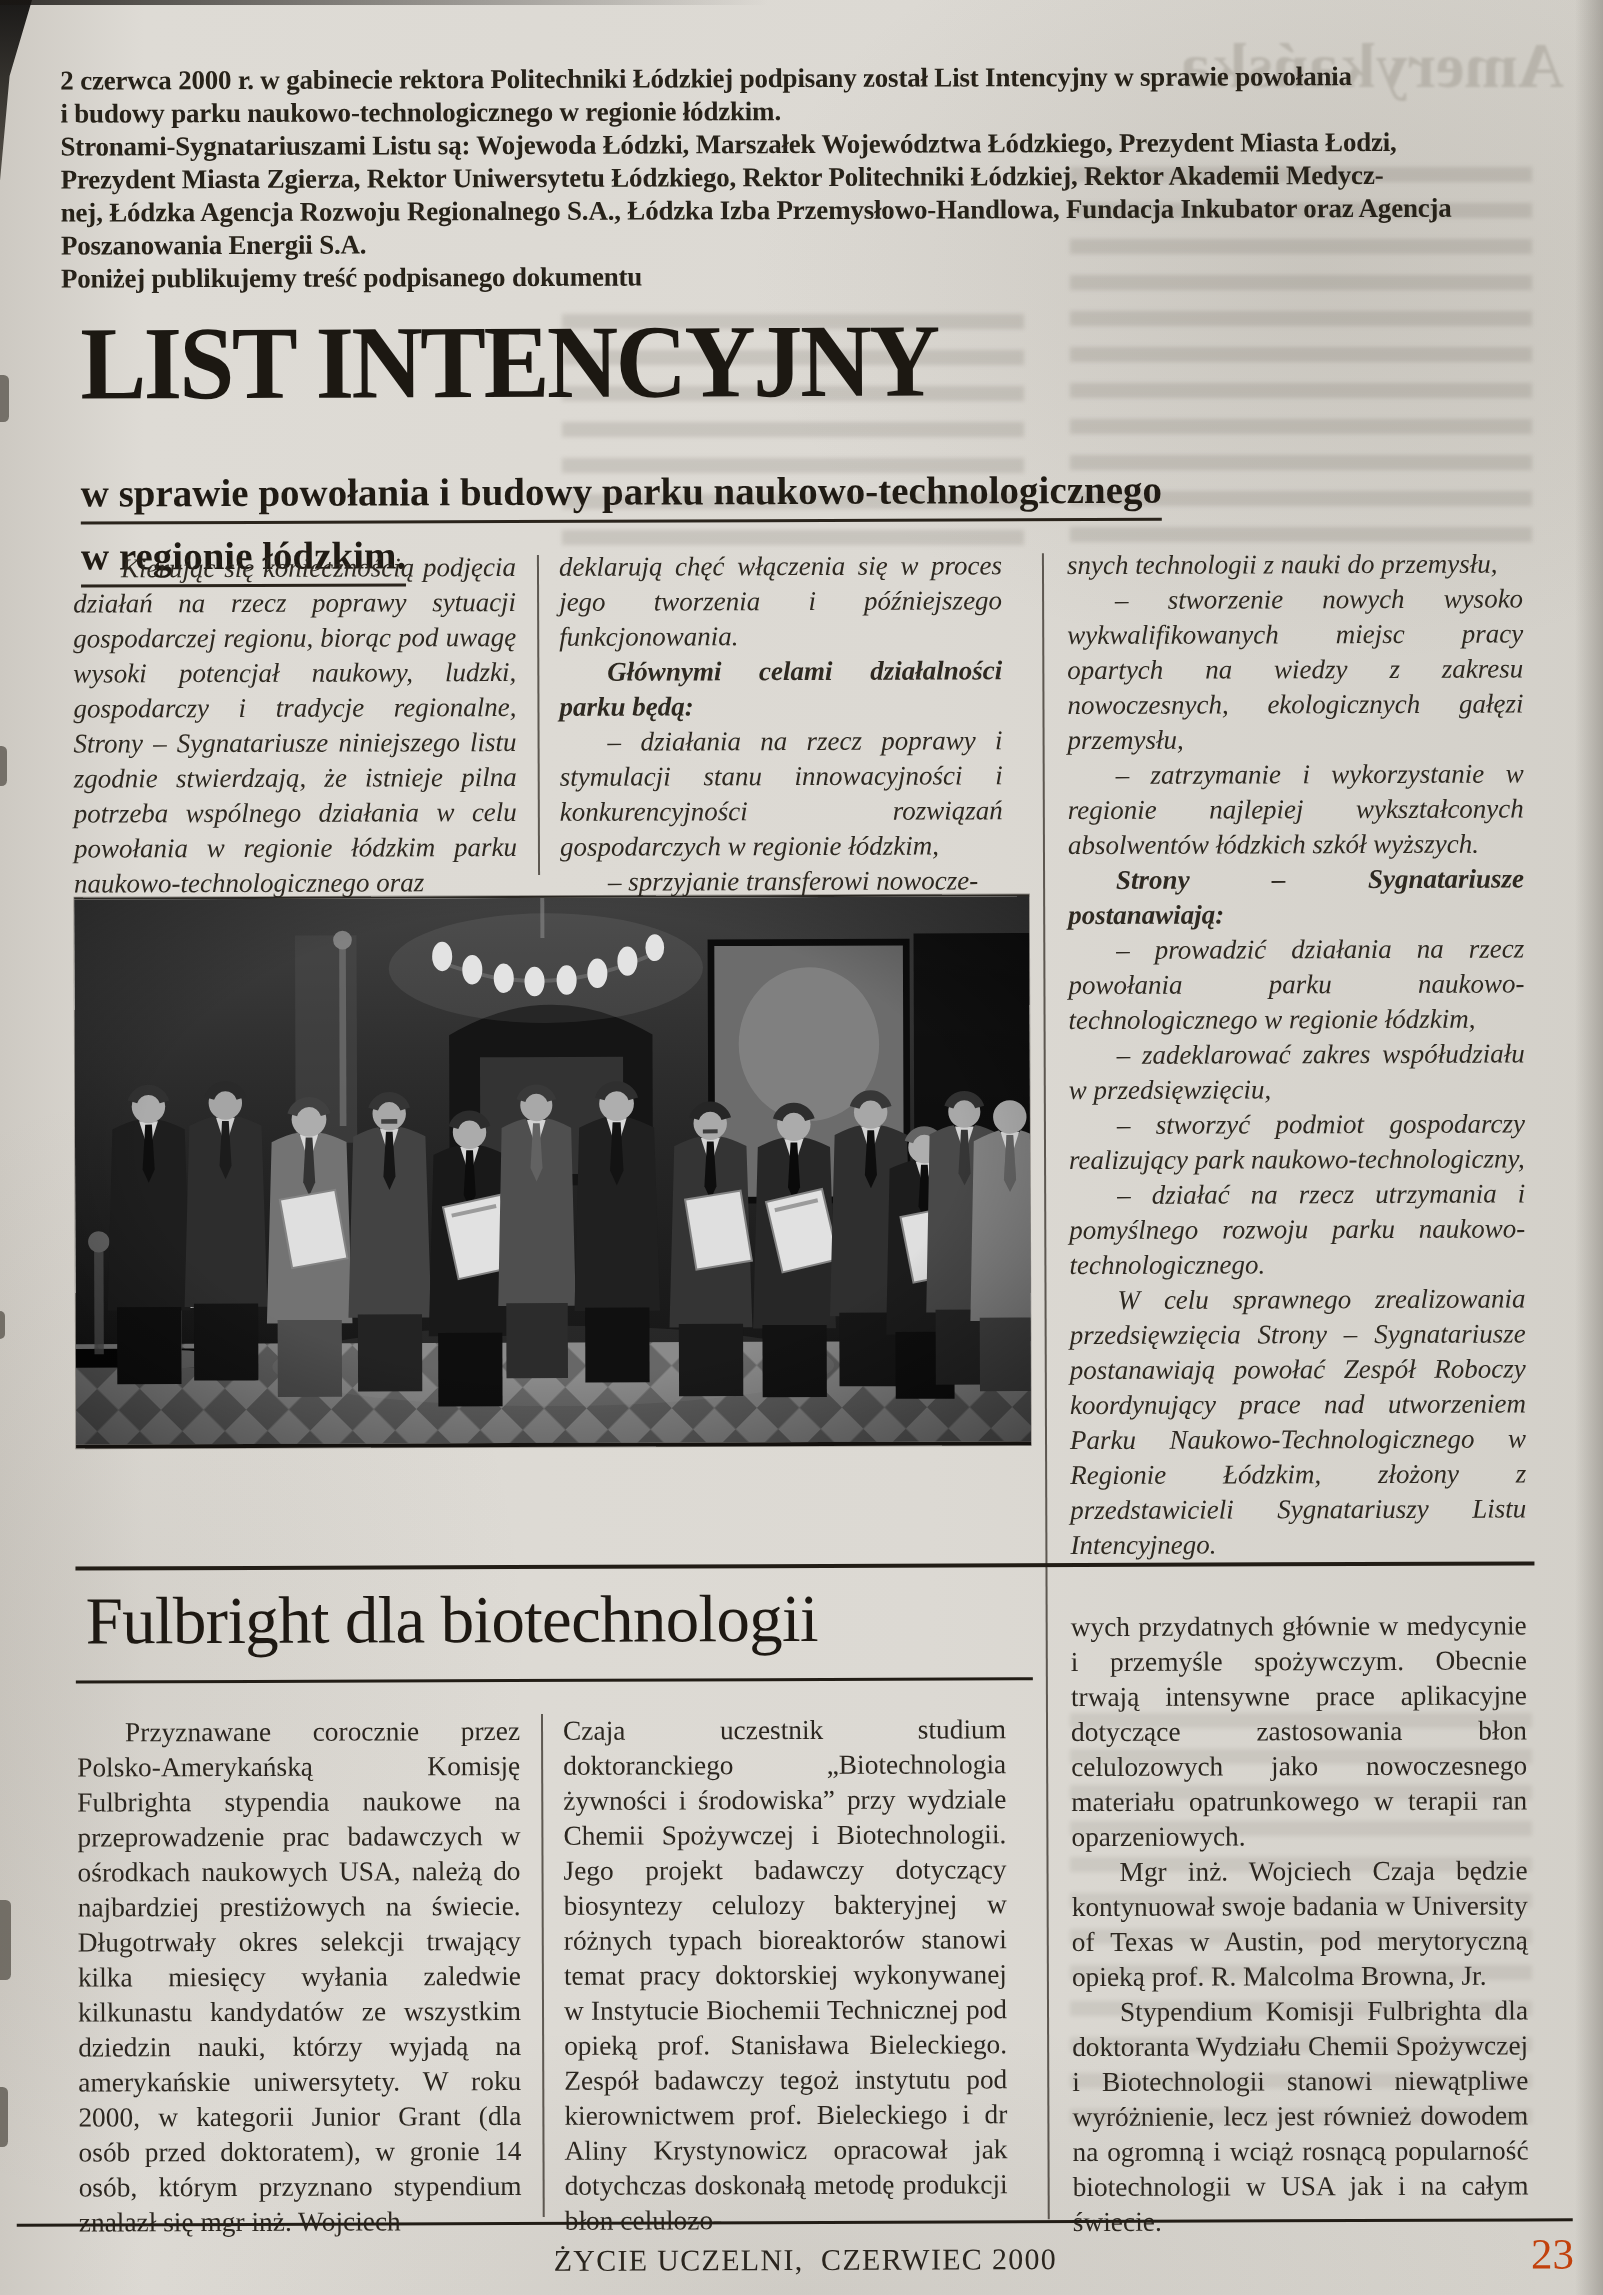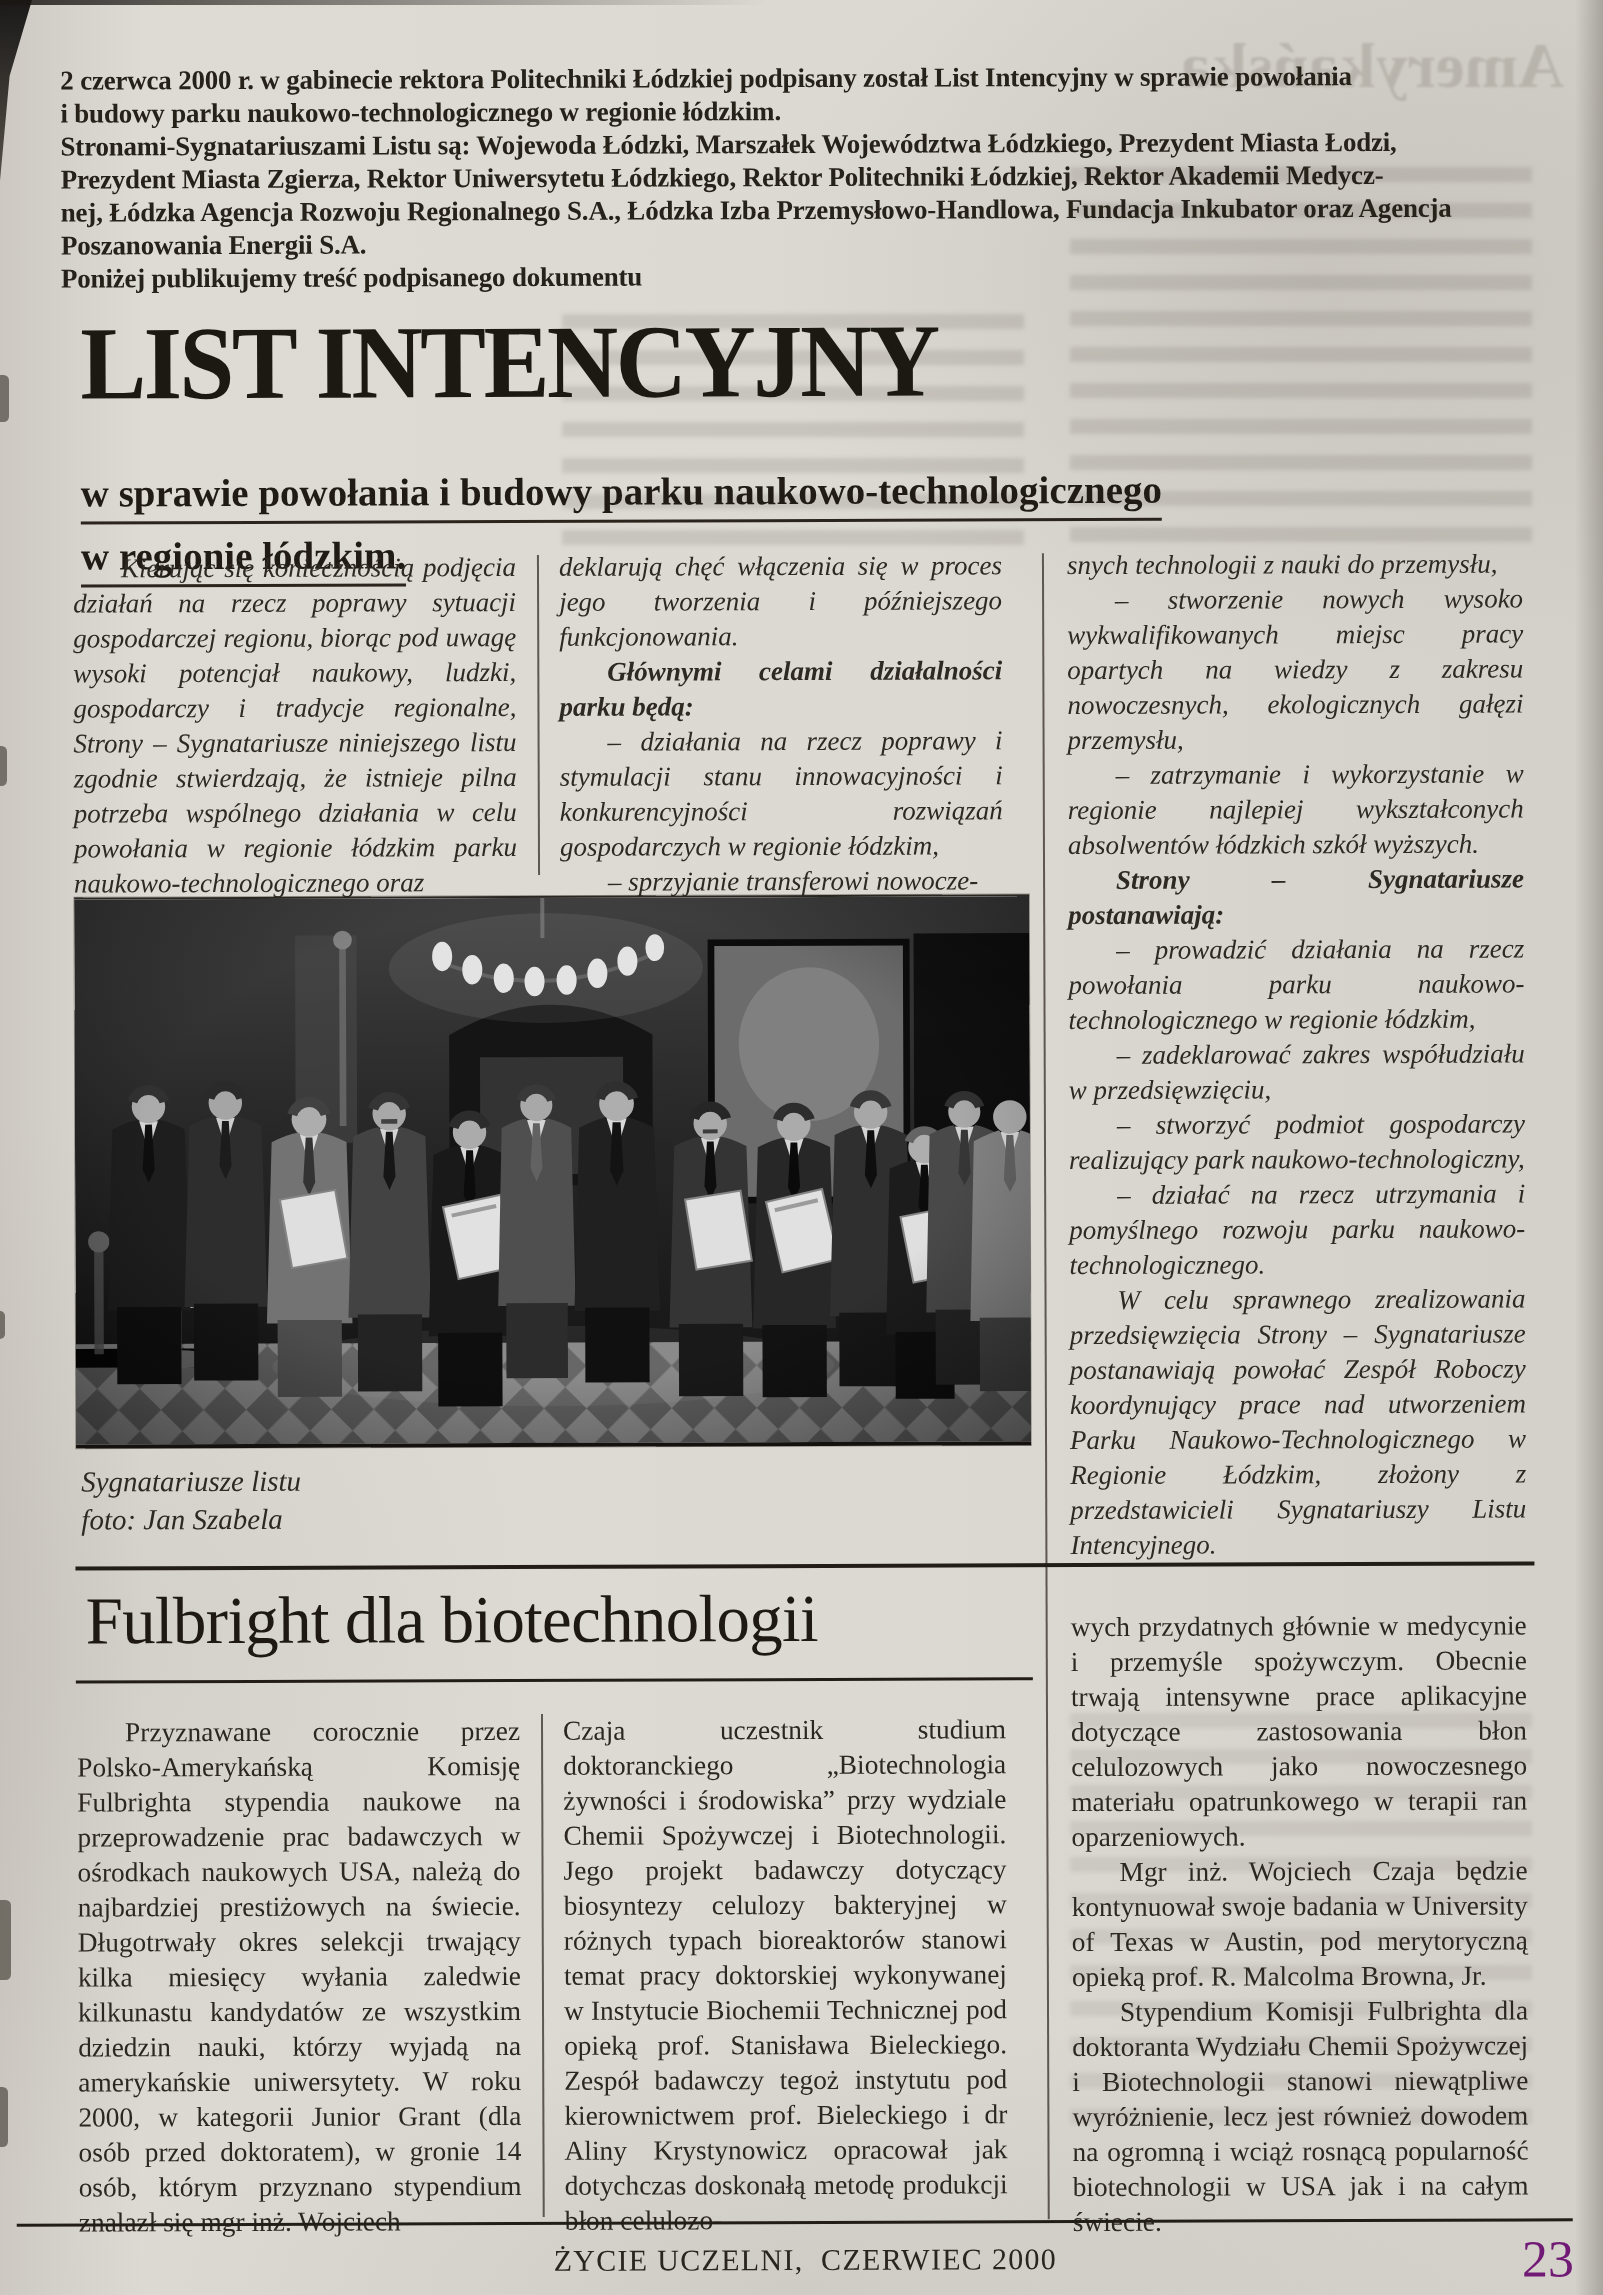--- a/index.html
+++ b/index.html
@@ -46,21 +46,21 @@
 
   
   .headline2{position:absolute;left:84px;top:1580px;
     font-size:67px;font-weight:normal;letter-spacing:-0.7px;color:#1e1913;white-space:nowrap;}
   .a2{font-size:27.4px;line-height:35px;color:#2c2720;}
   .a2 .it{}
 
   
   .footer-title{position:absolute;left:0;top:2243px;width:1603px;text-align:center;
     font-size:30px;letter-spacing:1.3px;color:#2a251e;white-space:pre;}
-  .pageno{position:absolute;right:33px;top:2232px;font-size:52px;color:#701a75;}
+  .pageno{position:absolute;right:33px;top:2232px;font-size:43px;color:#c2410c;}
 
   
   .bleed{position:absolute;background:repeating-linear-gradient(180deg,rgba(95,89,78,.16) 0 14.7px,transparent 14.7px 36px);
     filter:blur(2px);pointer-events:none;}
   .ghost{position:absolute;right:39px;top:29px;font-size:64px;font-weight:bold;color:#857f73;
     opacity:.30;filter:blur(1.3px);transform:scaleX(-1);white-space:nowrap;}
   .edge-wedge{position:absolute;left:0;top:0;width:32px;height:181px;
     background:linear-gradient(180deg,#0b0a09,#4b463e);clip-path:polygon(0 0,100% 0,30% 42%,0 100%);opacity:.92;}
   .top-line{position:absolute;left:0;top:0;width:769px;height:4.7px;
     background:linear-gradient(90deg,#191613,rgba(25,22,19,0));opacity:.85;}
@@ -303,24 +303,20 @@
           <path d="M-5,27 L5,27 L9,94 L0,112 L-9,94 Z" fill="#55504660"></path>
         <path d="M-5,27 L5,27 L9,94 L0,112 L-9,94 Z" fill="#6d675c"></path>
         <circle r="25" fill="#bab09e"></circle>
           <path d="M-24,-7 A25,25 0 0 1 24,-7" stroke="#45403б" stroke-width="15" fill="none"></path>
       </g>
 
       <rect width="1428" height="815" fill="url(#vig)"></rect>
     </svg>
   </div>
 
-  <div class="caption">
-    <span>Sygnatariusze listu</span>
-    <span>foto: Jan Szabela</span>
-  </div>
 
   <div class="hrule" style="left:74px;top:1564px;width:1459px;height:4px;"></div>
   <div class="headline2">Fulbright dla biotechnologii</div>
   <div class="hrule" style="left:74px;top:1678px;width:957px;height:3.3px;"></div>
 
   <div class="col a2" style="left:75px;top:1713px;width:443px;">
     <p class="ind"><span>Przyznawane corocznie przez Polsko-Amerykańską Komisję Fulbrighta stypendia naukowe na przeprowadzenie prac badawczych w ośrodkach naukowych USA, należą do najbardziej prestiżowych na świecie. Długotrwały okres selekcji trwający kilka miesięcy wyłania zaledwie kilkunastu kandydatów ze wszystkim dziedzin nauki, którzy wyjadą na amerykańskie uniwersytety. W roku 2000, w kategorii </span><span class="it">Junior Grant</span><span> (dla osób przed doktoratem), w gronie 14 osób, którym przyznano stypendium znalazł się mgr inż. Wojciech</span></p>
   </div>
 
   <div class="col a2" style="left:561px;top:1713px;width:443px;">

